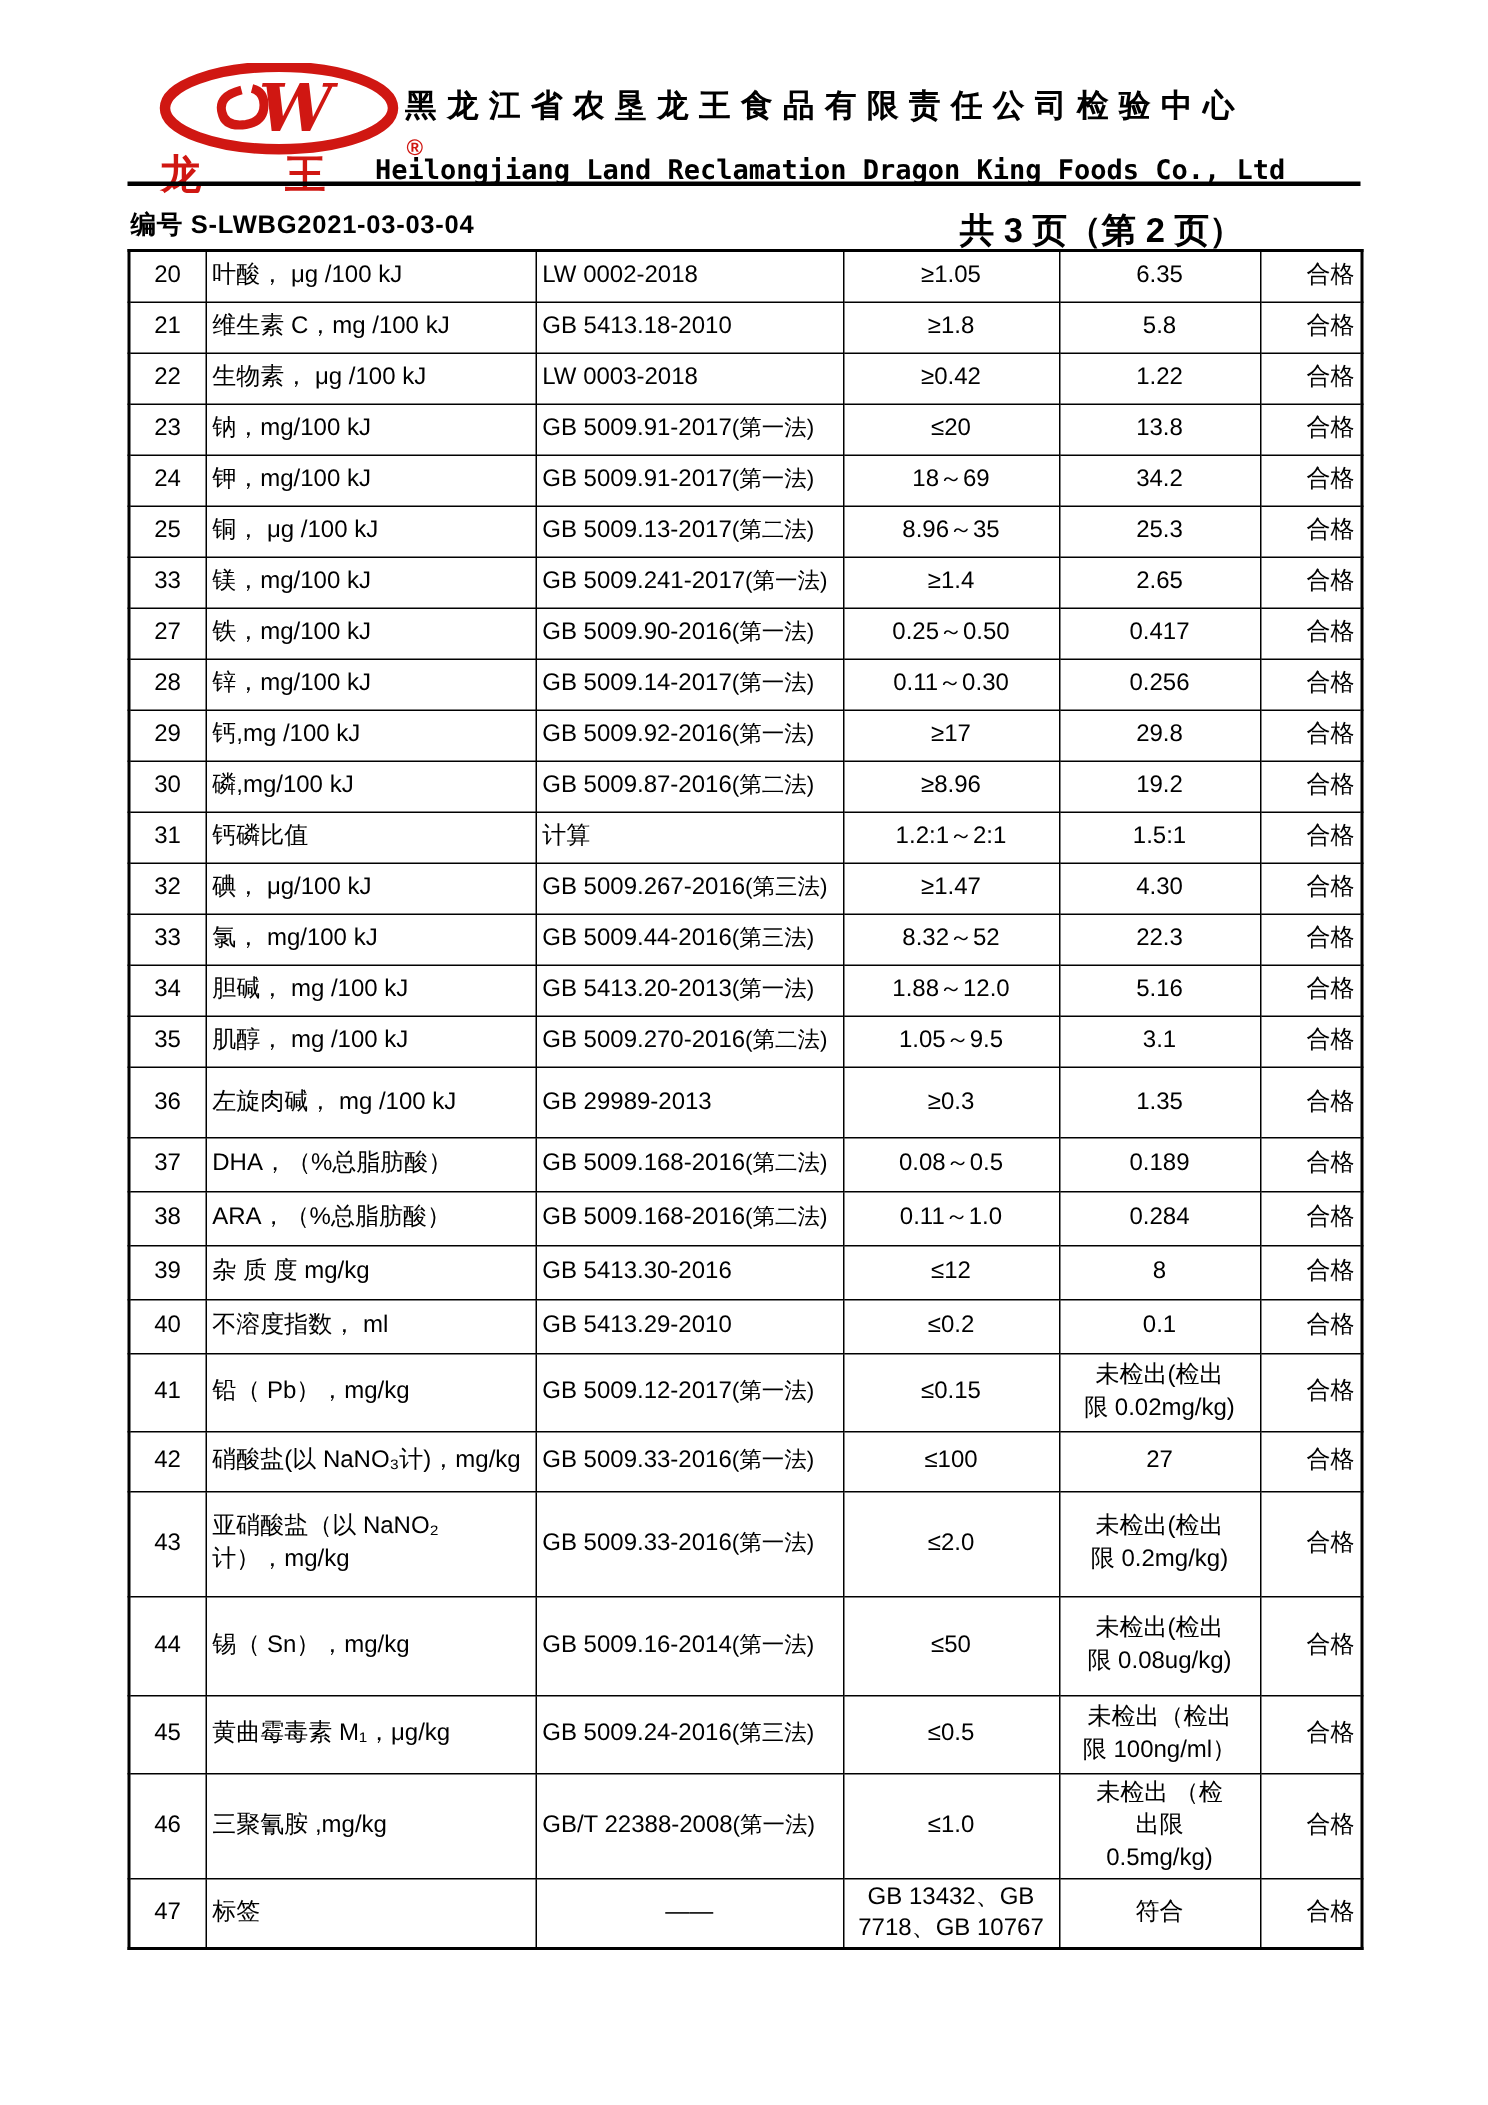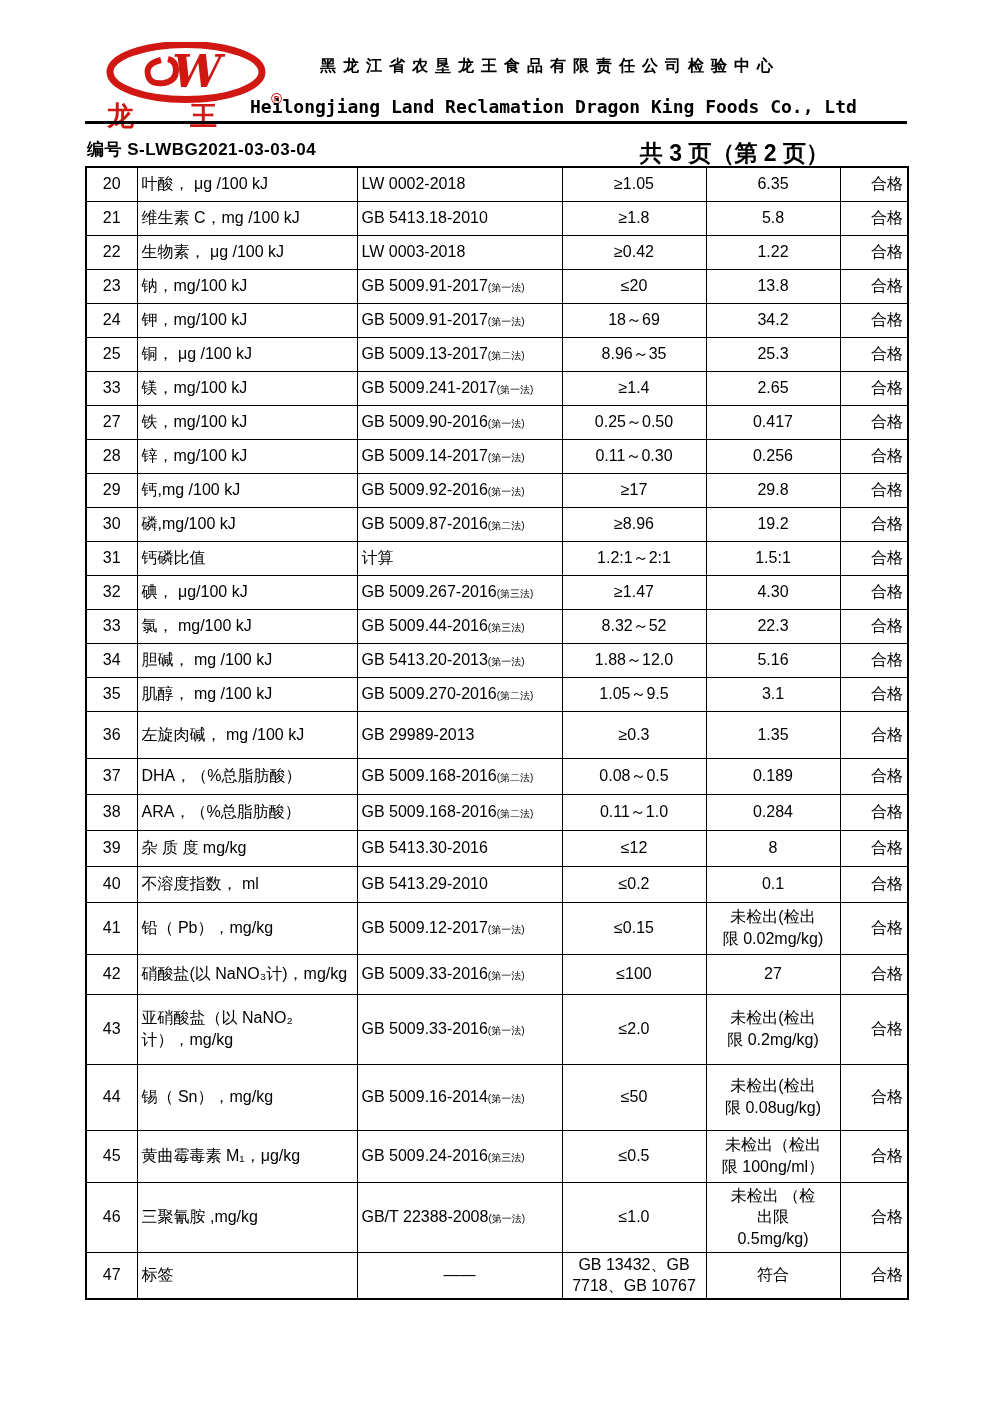--- a/index.html
+++ b/index.html
@@ -20,21 +20,21 @@
     color: #d01712; font-weight: bold; font-size: 27px;
     letter-spacing: 56px; white-space: nowrap;
     font-family: "Liberation Sans", sans-serif;
   }
   .logo-reg {
     position: absolute; left: 168px; top: 48px;
     color: #d01712; font-size: 15px; font-weight: bold;
   }
   .titles { position: absolute; left: 250px; top: 56px; width: 600px; text-align: center; }
   .title-cn {
-    font-size: 16px; font-weight: bold; letter-spacing: 7px;
+    font-size: 21px; font-weight: bold; letter-spacing: 7px;
     white-space: nowrap;
   }
   .title-en {
     margin-top: 19px;
     font-family: "DejaVu Sans Mono", monospace;
     font-size: 18px; font-weight: bold; white-space: nowrap;
   }
   .rule { position: absolute; left: 85px; top: 121px; width: 822px; height: 3px; background: #000; }
 
   .meta { position: absolute; left: 85px; top: 136px; width: 822px; height: 26px; text-decoration: underline; }
@@ -52,21 +52,21 @@
     border: 1px solid #000;
     padding: 1px 4px;
     vertical-align: middle;
     font-size: 16px;
     line-height: 1.35;
     overflow: hidden;
   }
   td.no   { text-align: center; font-size: 15px; }
   td.item { text-align: left; padding-left: 9px; white-space: pre-line; }
   td.method { text-align: left; padding-left: 9px; font-size: 14px; white-space: nowrap; }
-  td.method .note { font-size: 10px; }
+  td.method .note { font-size: 15px; }
   td.req  { text-align: center; white-space: pre-line; font-size: 15.5px; }
   td.result { text-align: center; white-space: pre-line; font-size: 15.5px; }
   td.concl { text-align: right; }
 
   tbody tr { height: 34px; }
   tbody tr:nth-child(17) { height: 47px; }  
   tbody tr:nth-child(18), tbody tr:nth-child(19),
   tbody tr:nth-child(20), tbody tr:nth-child(21) { height: 36px; } 
   tbody tr:nth-child(22) { height: 52px; }  
   tbody tr:nth-child(23) { height: 40px; }  

